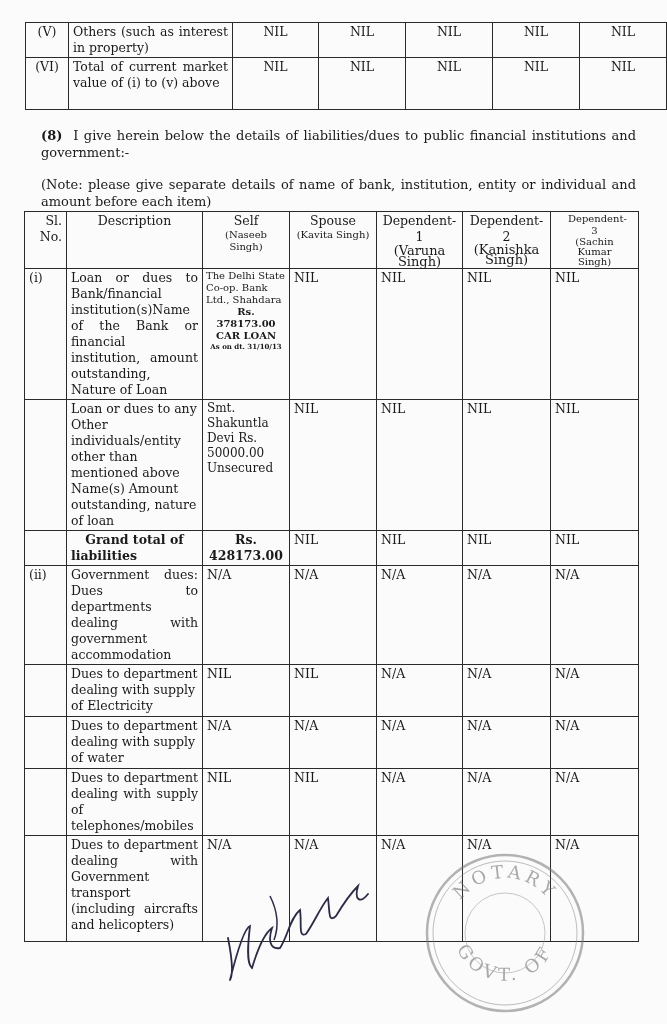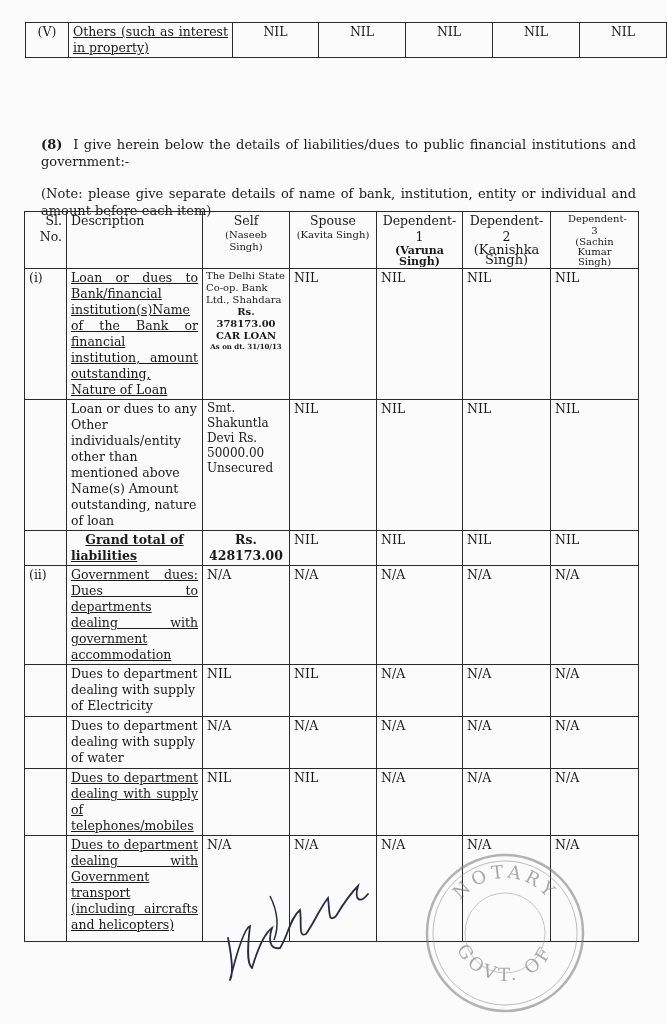--- a/index.html
+++ b/index.html
@@ -3,29 +3,29 @@
 <meta charset="utf-8">
 <style>
   html, body { margin: 0; padding: 0; }
   body {
     width: 667px; height: 1024px; background: #fbfbfb; position: relative; overflow: hidden;
     font-family: "DejaVu Serif", "Liberation Serif", serif; color: #1a1a1a;
   }
   table { border-collapse: collapse; position: absolute; table-layout: fixed; }
   td, th { border: 1px solid #2a2a2a; vertical-align: top; padding: 1px 4px; font-weight: normal; }
   .c { text-align: center; }
-  .j { text-align: justify; text-align-last: left; text-decoration: underline; }
+  .j { text-align: justify; text-align-last: left; }
   .t1 { left: 25px; top: 22px; width: 617px; font-size: 12.5px; line-height: 16px; }
   .t2 { left: 24px; top: 211px; width: 614px; font-size: 12.5px; line-height: 16px; }
-  .para { position: absolute; left: 41px; width: 595px; font-size: 13px; line-height: 17px; text-align: justify; margin-top: 9px; }
+  .para { position: absolute; left: 41px; width: 595px; font-size: 13px; line-height: 17px; text-align: justify; }
   .p8 { top: 127px; }
   .note { top: 176px; }
   .b { font-weight: bold; text-align: center; }
   .small { font-size: 10px; line-height: 12px; }
-  .tiny { font-size: 11px; line-height: 11px; font-weight: bold; }
+  .tiny { font-size: 13px; line-height: 11px; }
   .micro { font-size: 13px; line-height: 10px; }
   .sig { position: absolute; left: 210px; top: 868px; width: 170px; height: 120px; }
   .stamp { position: absolute; left: 420px; top: 848px; width: 170px; height: 170px; opacity: .55; }
 </style>
 </head>
 <body>
 
 <table class="t1">
   <colgroup>
       <col style="width:43px">
@@ -33,20 +33,29 @@
       <col style="width:86px">
       <col style="width:87px">
       <col style="width:87px">
       <col style="width:87px">
       <col style="width:87px">
     </colgroup>
   <tbody>
       <tr style="height:31px">
     <td class="c">(V)</td>
     <td class="j">Others (such as interest in property)</td>
+    <td class="c">NIL</td>
+    <td class="c">NIL</td>
+    <td class="c">NIL</td>
+    <td class="c">NIL</td>
+    <td class="c">NIL</td>
+  </tr>
+  <tr style="height:52px">
+    <td class="c">(VI)</td>
+    <td class="j">Total of current market value of (i) to (v) above</td>
     <td class="c">NIL</td>
     <td class="c">NIL</td>
     <td class="c">NIL</td>
     <td class="c">NIL</td>
     <td class="c">NIL</td>
   </tr>
 </tbody>
   </table>
 
 <div class="para p8">
@@ -61,21 +70,21 @@
       <col style="width:136px">
       <col style="width:87px">
       <col style="width:87px">
       <col style="width:86px">
       <col style="width:88px">
       <col style="width:88px">
     </colgroup>
   <tbody>
       <tr style="height:35px">
     <th style="text-align:right">Sl. No.</th>
-    <th style="text-align:left">Description</th>
+    <th style="text-align:center">Description</th>
     <th class="c">
       <div>Self</div>
       <div class="small">(Naseeb Singh)</div>
     </th>
     <th class="c">
       <div>Spouse</div>
       <div class="small">(Kavita Singh)</div>
     </th>
     <th class="c">
       <div>Dependent-1</div>

